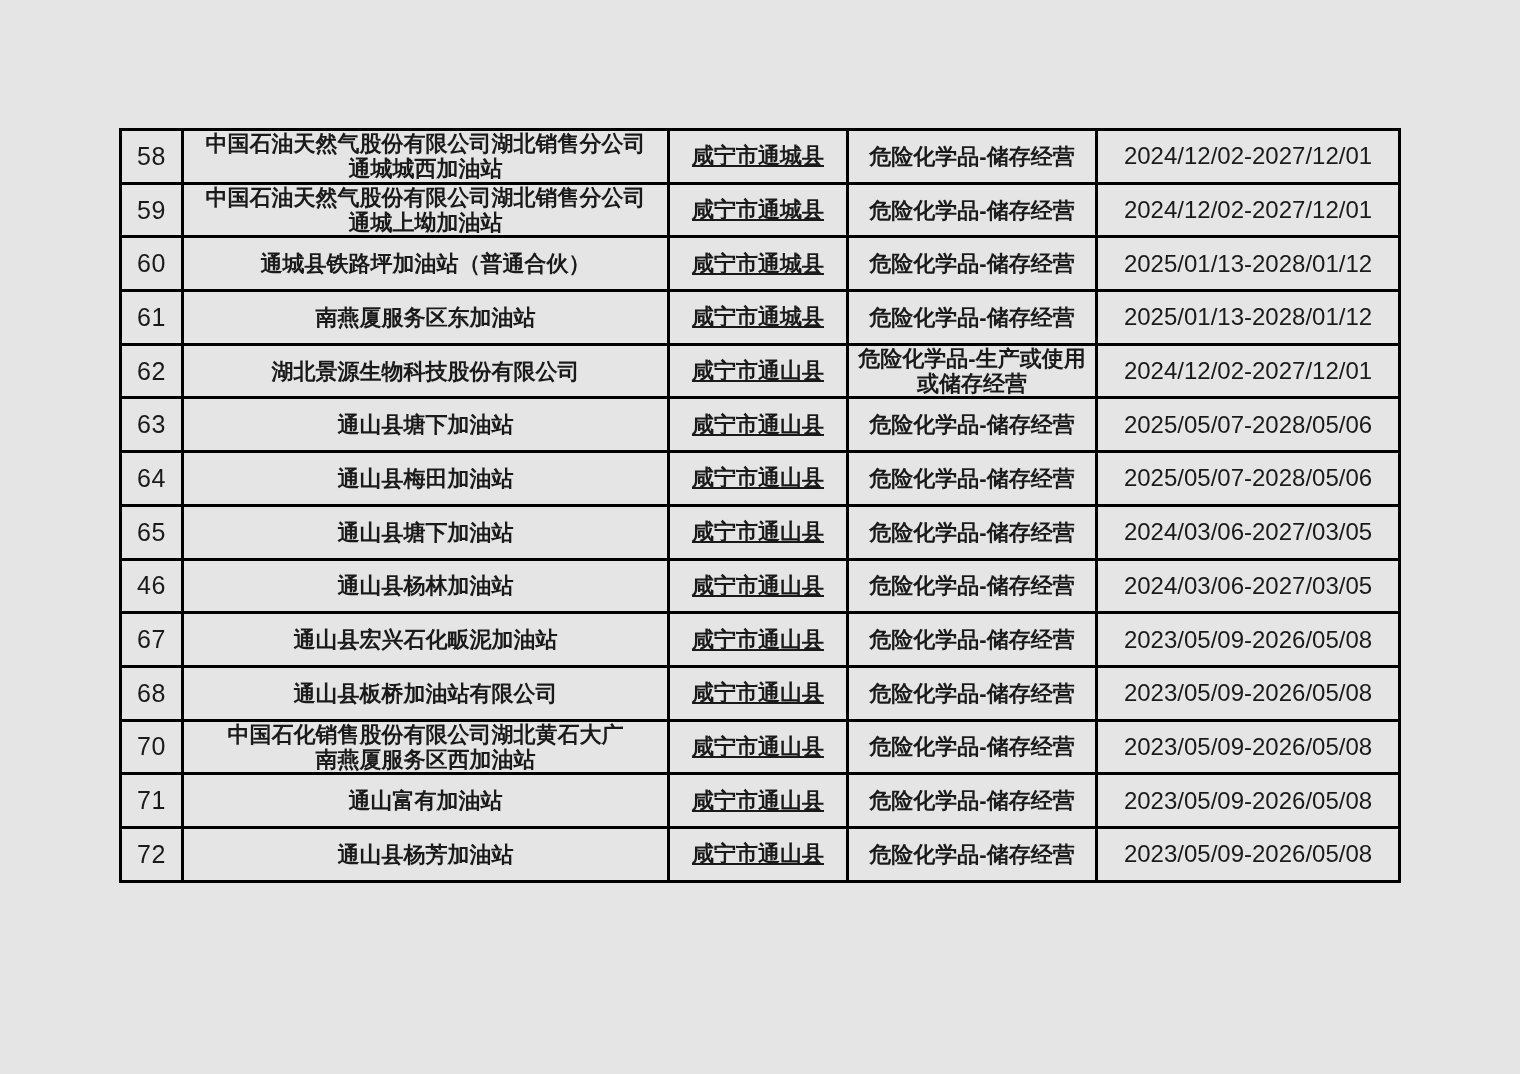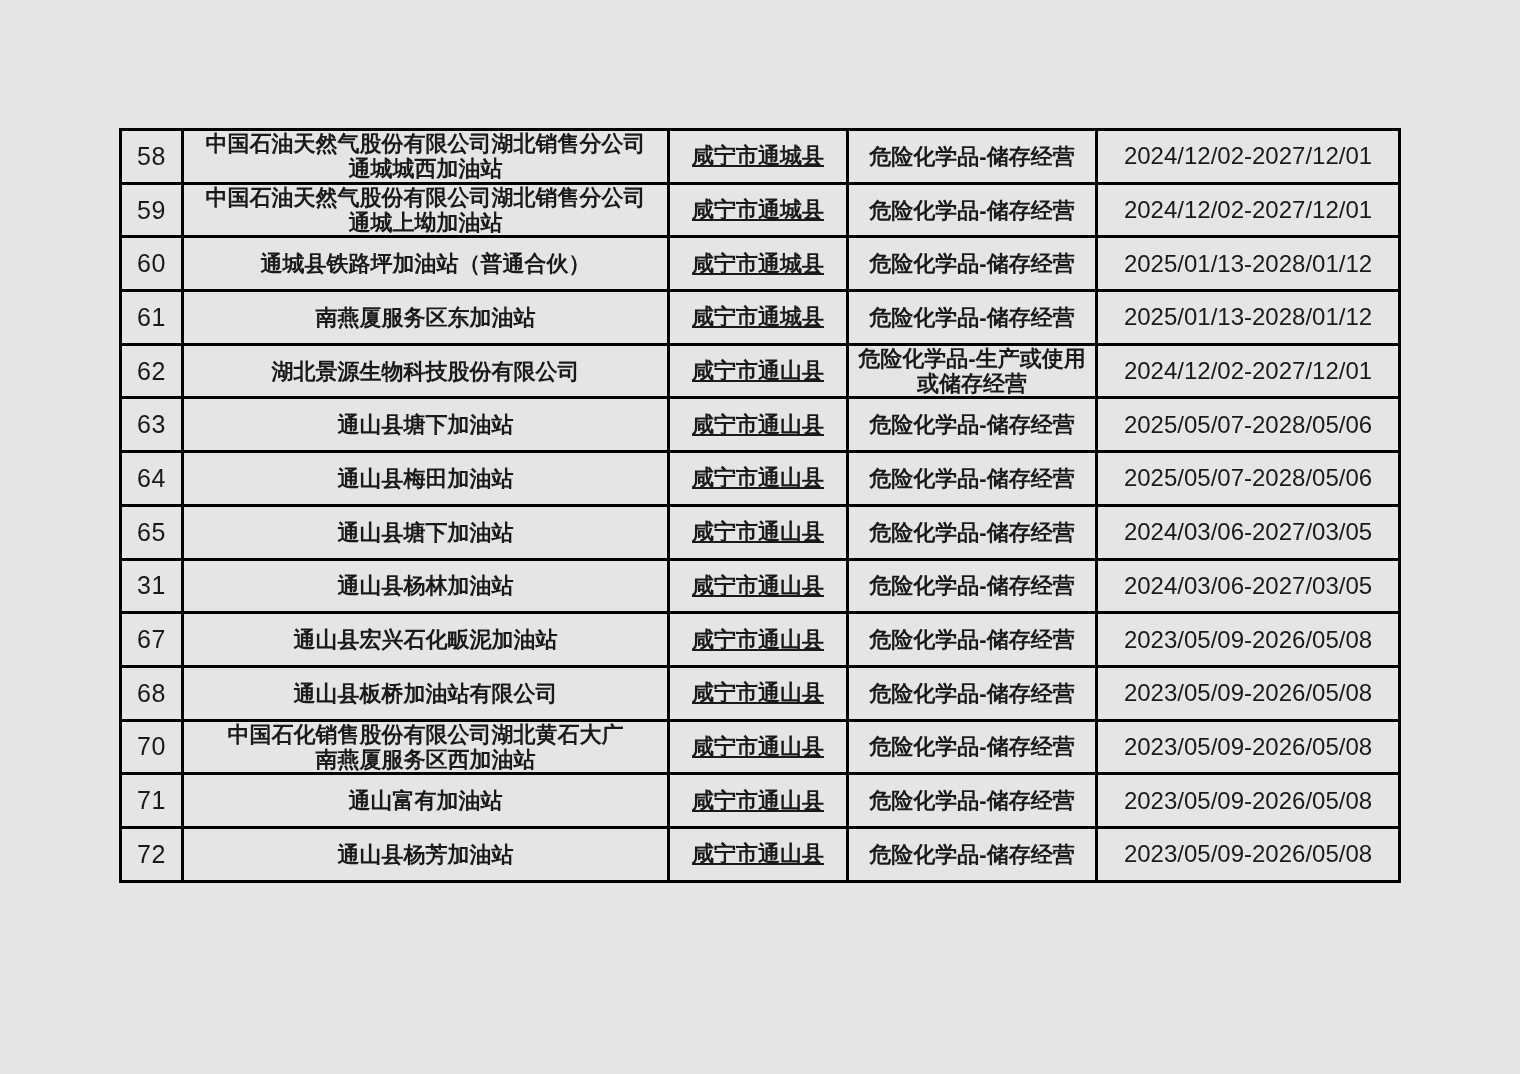--- a/index.html
+++ b/index.html
@@ -127,21 +127,21 @@
       <td class="col-date">2025/05/07-2028/05/06</td>
     </tr>
         <tr>
       <td class="col-no">65</td>
       <td class="col-name">通山县塘下加油站</td>
       <td class="col-loc">咸宁市通山县</td>
       <td class="col-scope">危险化学品-储存经营</td>
       <td class="col-date">2024/03/06-2027/03/05</td>
     </tr>
         <tr>
-      <td class="col-no">31</td>
+      <td class="col-no">46</td>
       <td class="col-name">通山县杨林加油站</td>
       <td class="col-loc">咸宁市通山县</td>
       <td class="col-scope">危险化学品-储存经营</td>
       <td class="col-date">2024/03/06-2027/03/05</td>
     </tr>
         <tr>
       <td class="col-no">67</td>
       <td class="col-name">通山县宏兴石化畈泥加油站</td>
       <td class="col-loc">咸宁市通山县</td>
       <td class="col-scope">危险化学品-储存经营</td>

